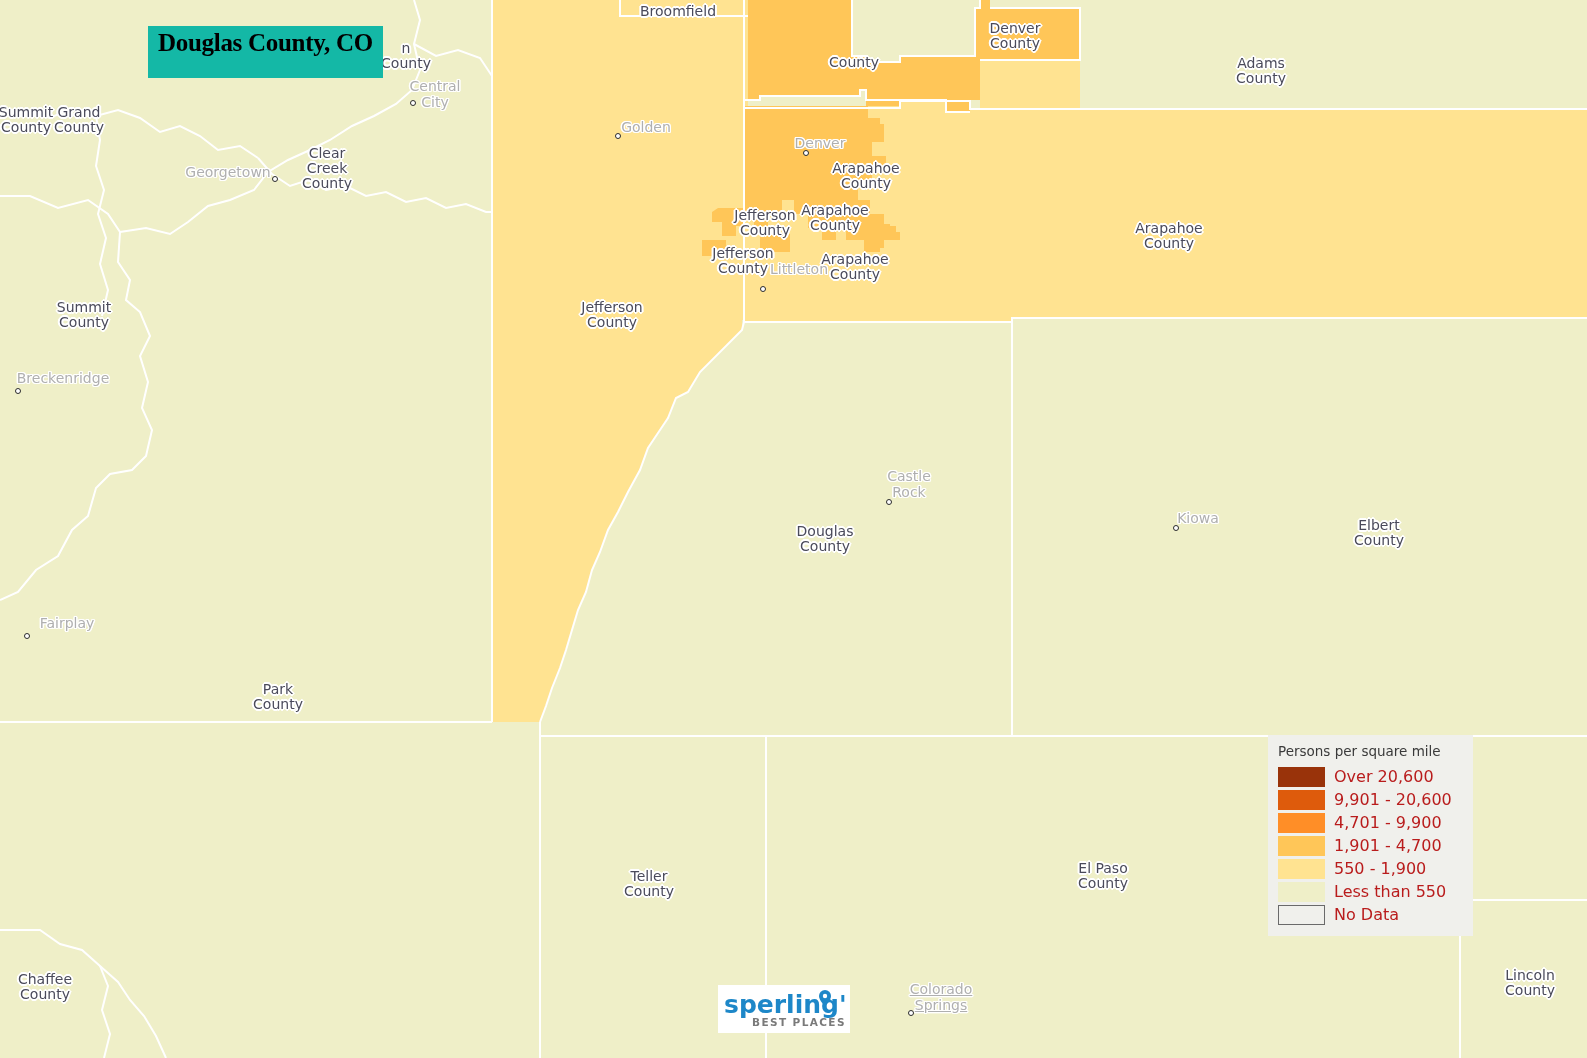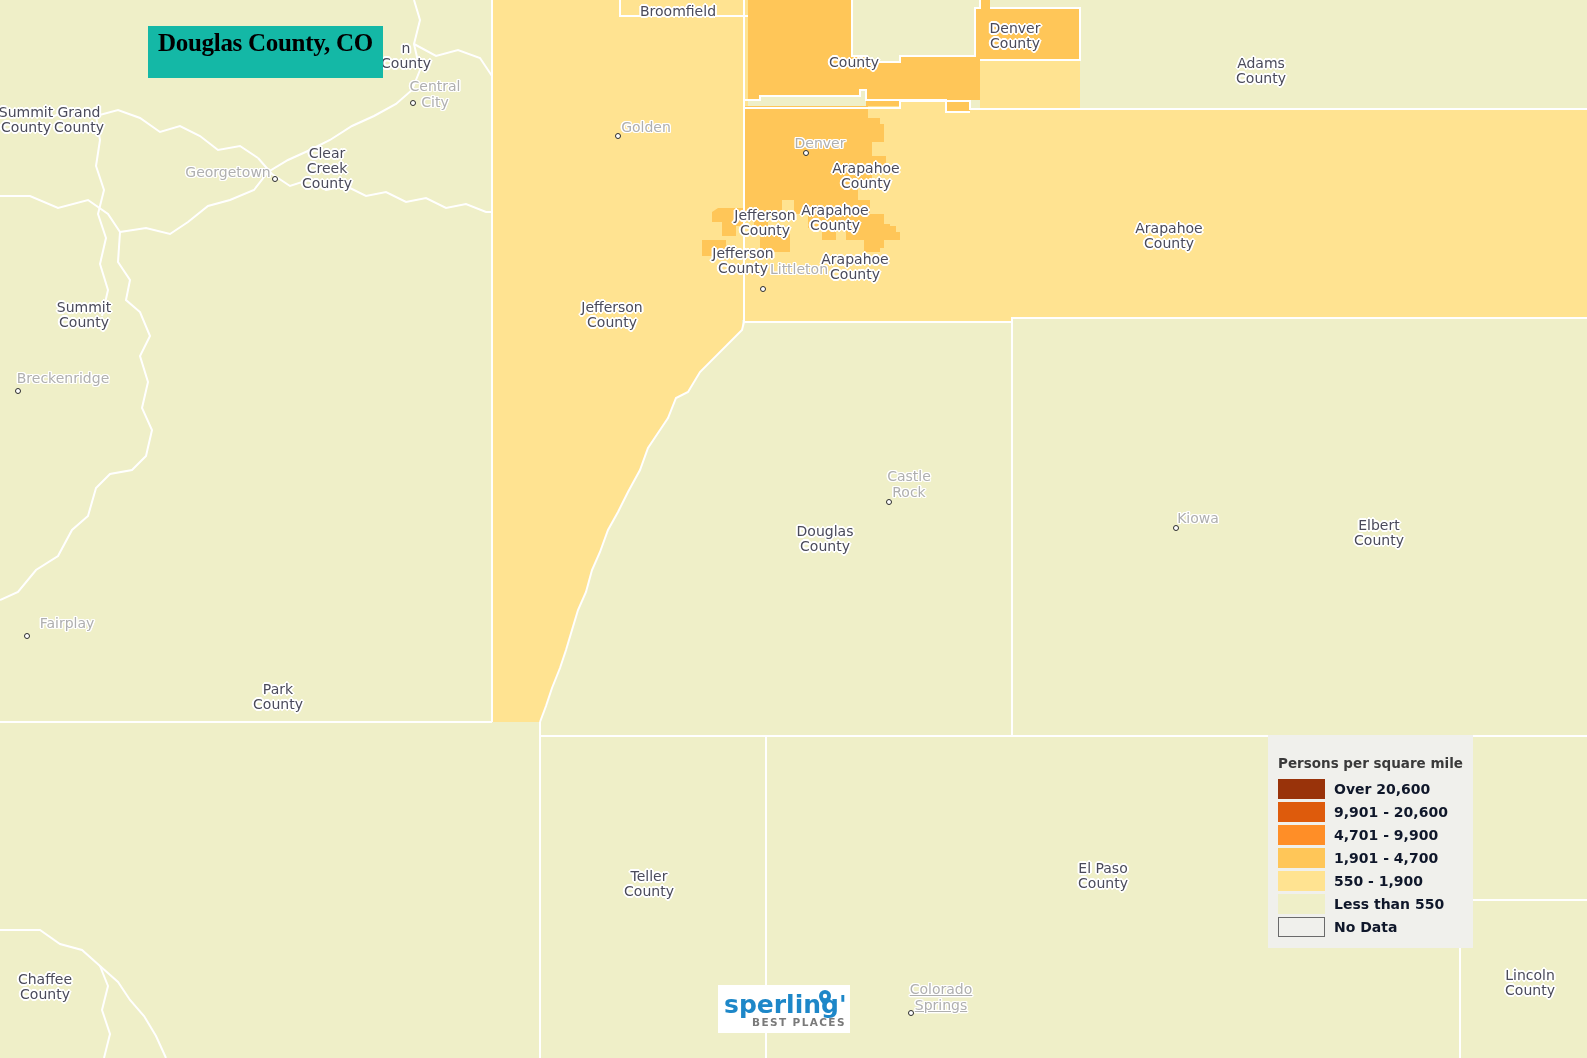--- a/index.html
+++ b/index.html
@@ -86,24 +86,23 @@
     transform: translate(-50%, -50%);
   }
 
   
   #legend {
     position: absolute;
     left: 1268px;
     top: 735px;
     width: 205px;
     background: #F0F0EC;
-    padding: 20px 10px 10px 10px;
+    padding: 8px 10px 10px 10px;
     box-sizing: border-box;
     z-index: 50;
-    font-weight: bold;
   }
   #legend-title {
     color: #3a3a3a;
     font-size: 13.5px;
     margin-bottom: 6px;
     white-space: nowrap;
   }
   .legend-row {
     display: flex;
     align-items: center;
@@ -114,22 +113,22 @@
     height: 20px;
     flex: 0 0 47px;
     margin-right: 9px;
     box-sizing: border-box;
   }
   .legend-swatch.nodata {
     border: 1.5px solid #6a6a6a;
     background: #F0F0EC;
   }
   .legend-text {
-    color: #0f172a;
-    font-size: 14px;
+    color: #b91c1c;
+    font-size: 16px;
     white-space: nowrap;
   }
 
   
   #logo {
     position: absolute;
     left: 718px;
     top: 985px;
     width: 132px;
     height: 48px;

